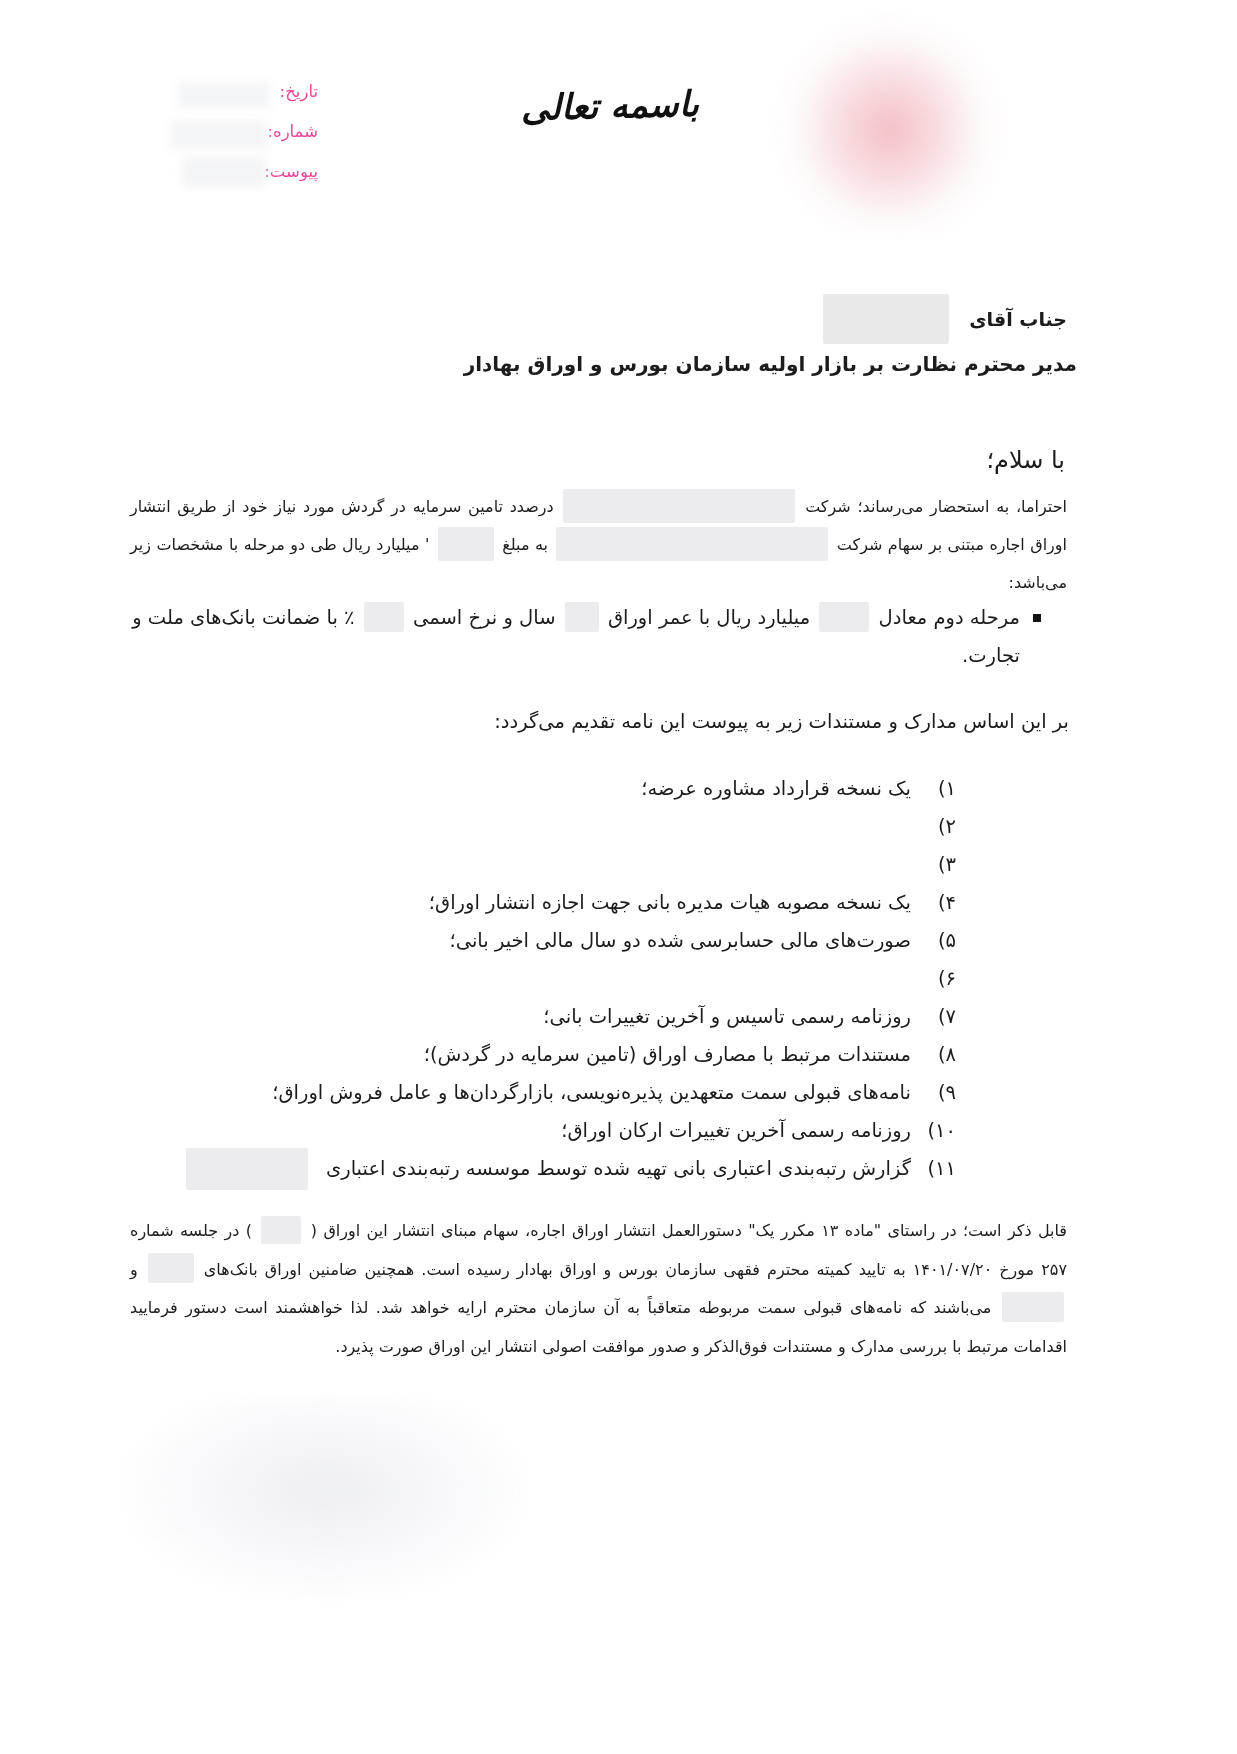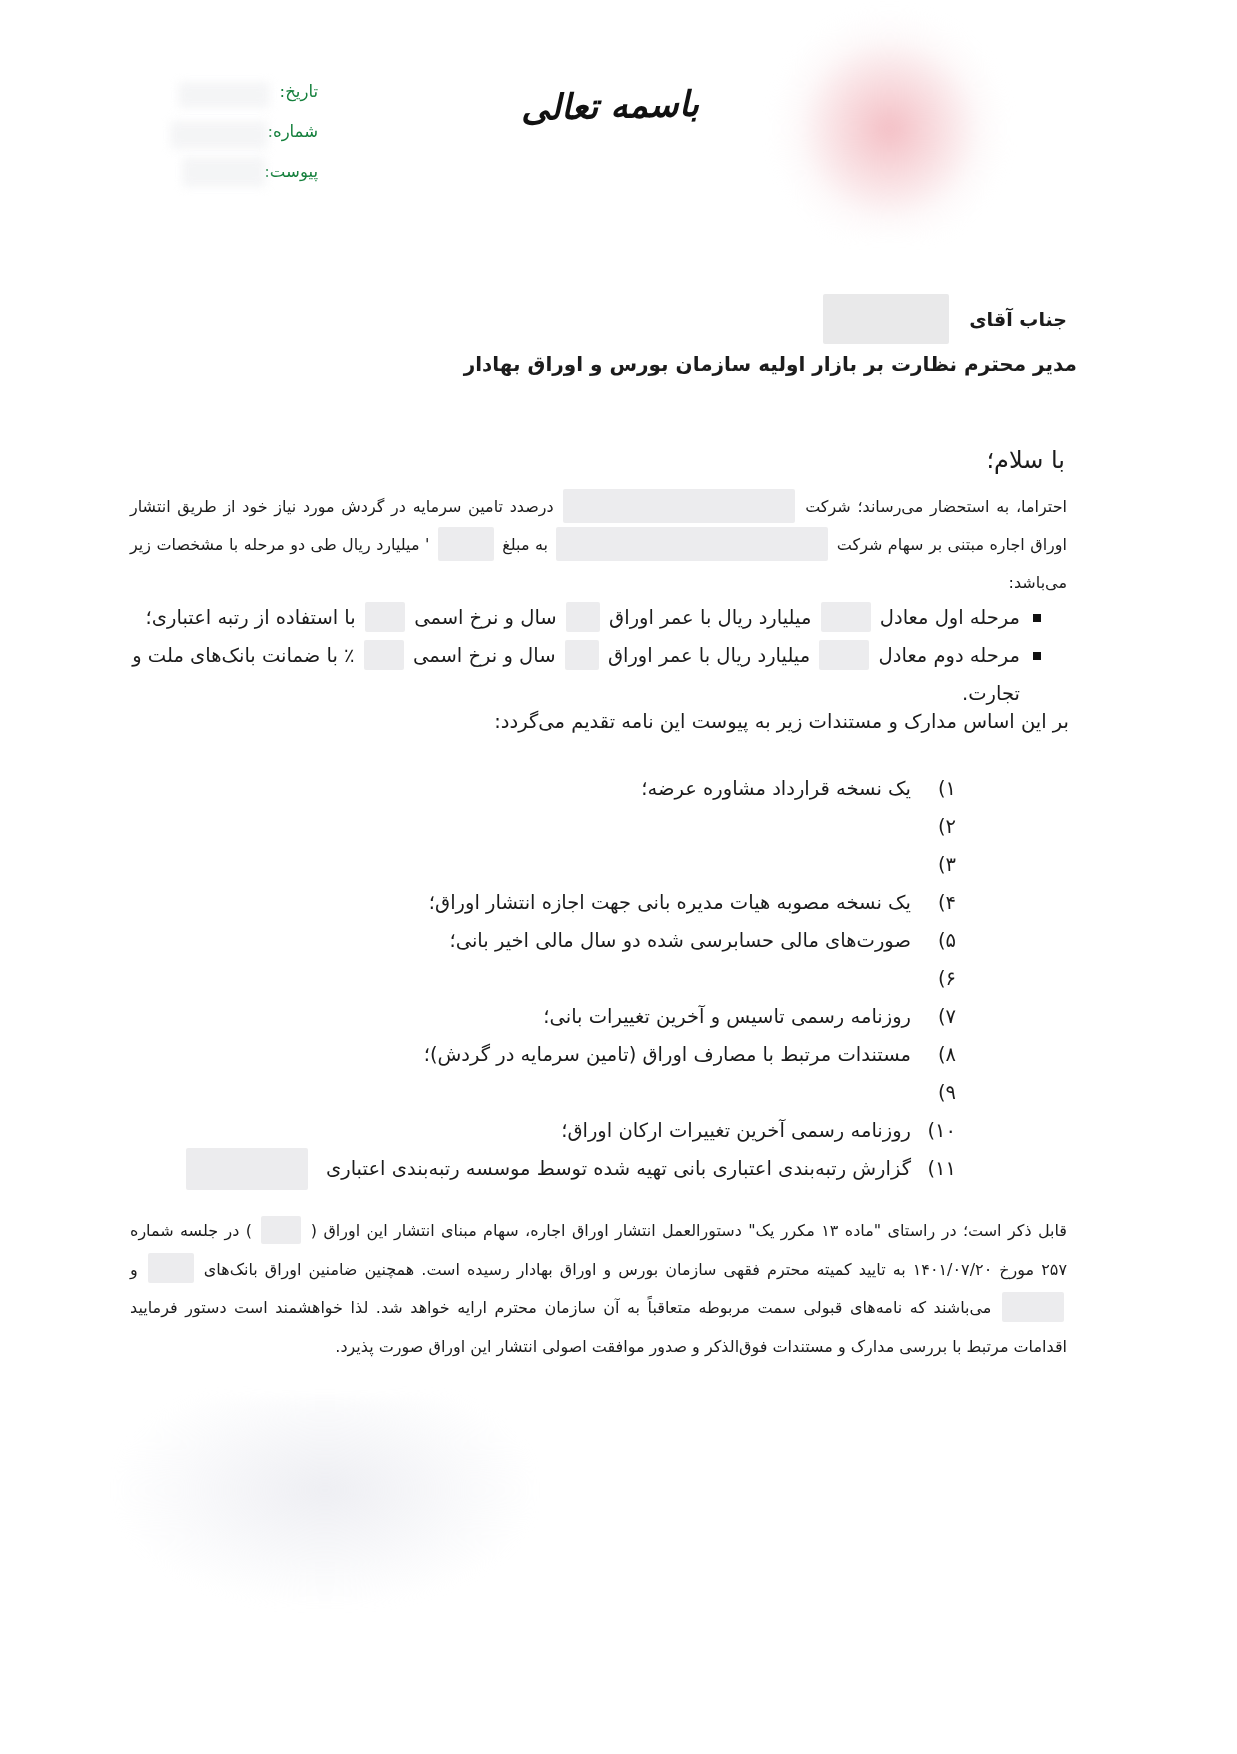--- a/index.html
+++ b/index.html
@@ -25,21 +25,21 @@
   }
   
   .besmele {
     position:absolute; top:86px; left:500px; width:220px;
     text-align:center;
     font-size:35px; font-weight:bold; font-style:italic;
     transform:rotate(-1.5deg);
     color:#111;
   }
   
-  .meta { position:absolute; top:72px; right:919px; font-size:16.5px; text-align:right; color:#15803d; }
+  .meta { position:absolute; top:72px; right:919px; font-size:16.5px; text-align:right; color:#ec4899; }
   .meta-row { height:40px; line-height:40px; white-space:nowrap; }
   
   .blob { position:absolute; background:#eff0f2; filter:blur(5px); opacity:0.65; border-radius:4px; }
   .blob1 { left:178px; top:82px;  width:92px;  height:26px; }
   .blob2 { left:170px; top:121px; width:98px;  height:28px; }
   .blob3 { left:182px; top:157px; width:84px;  height:30px; }
   
   .salutation-row { position:absolute; top:290px; right:170px; font-size:19px; font-weight:bold; height:58px; line-height:58px; }
   .recipient-title { position:absolute; top:352px; right:160px; font-size:20px; font-weight:bold; }
   .greeting { position:absolute; top:446px; right:172px; font-size:24px; }
@@ -121,32 +121,20 @@
     <span>احتراما، به استحضار می‌رساند؛ شرکت</span>
     <span class="rd" style="width:232px"></span>
     <span>درصدد تامین سرمایه در گردش مورد نیاز خود از طریق انتشار اوراق اجاره مبتنی بر سهام شرکت</span>
     <span class="rd" style="width:272px"></span>
     <span>به مبلغ</span>
     <span class="rd" style="width:56px"></span>
     <span>' میلیارد ریال طی دو مرحله با مشخصات زیر می‌باشد:</span>
   </p>
 
   <div class="bullets">
-    <div class="bullet">
-      <span class="bullet-marker"></span>
-      <div>
-        <span>مرحله اول معادل</span>
-        <span class="rd" style="width:50px"></span>
-        <span>میلیارد ریال با عمر اوراق</span>
-        <span class="rd" style="width:34px"></span>
-        <span>سال و نرخ اسمی</span>
-        <span class="rd" style="width:40px"></span>
-        <span>با استفاده از رتبه اعتباری؛</span>
-      </div>
-    </div>
     <div class="bullet">
       <span class="bullet-marker"></span>
       <div>
         <span>مرحله دوم معادل</span>
         <span class="rd" style="width:50px"></span>
         <span>میلیارد ریال با عمر اوراق</span>
         <span class="rd" style="width:34px"></span>
         <span>سال و نرخ اسمی</span>
         <span class="rd" style="width:40px"></span>
         <span>٪ با ضمانت بانک‌های ملت و تجارت.</span>
@@ -181,20 +169,21 @@
     <div class="doc-item">
       <span class="doc-num">۷)</span>
       <span>روزنامه رسمی تاسیس و آخرین تغییرات بانی؛</span>
     </div>
     <div class="doc-item">
       <span class="doc-num">۸)</span>
       <span>مستندات مرتبط با مصارف اوراق (تامین سرمایه در گردش)؛</span>
     </div>
     <div class="doc-item">
       <span class="doc-num">۹)</span>
+      <span>نامه‌های قبولی سمت متعهدین پذیره‌نویسی، بازارگردان‌ها و عامل فروش اوراق؛</span>
     </div>
     <div class="doc-item">
       <span class="doc-num">۱۰)</span>
       <span>روزنامه رسمی آخرین تغییرات ارکان اوراق؛</span>
     </div>
     <div class="doc-item">
       <span class="doc-num">۱۱)</span>
       <span>گزارش رتبه‌بندی اعتباری بانی تهیه شده توسط موسسه رتبه‌بندی اعتباری</span>
       <span class="rd" style="width:122px"></span>
     </div>

